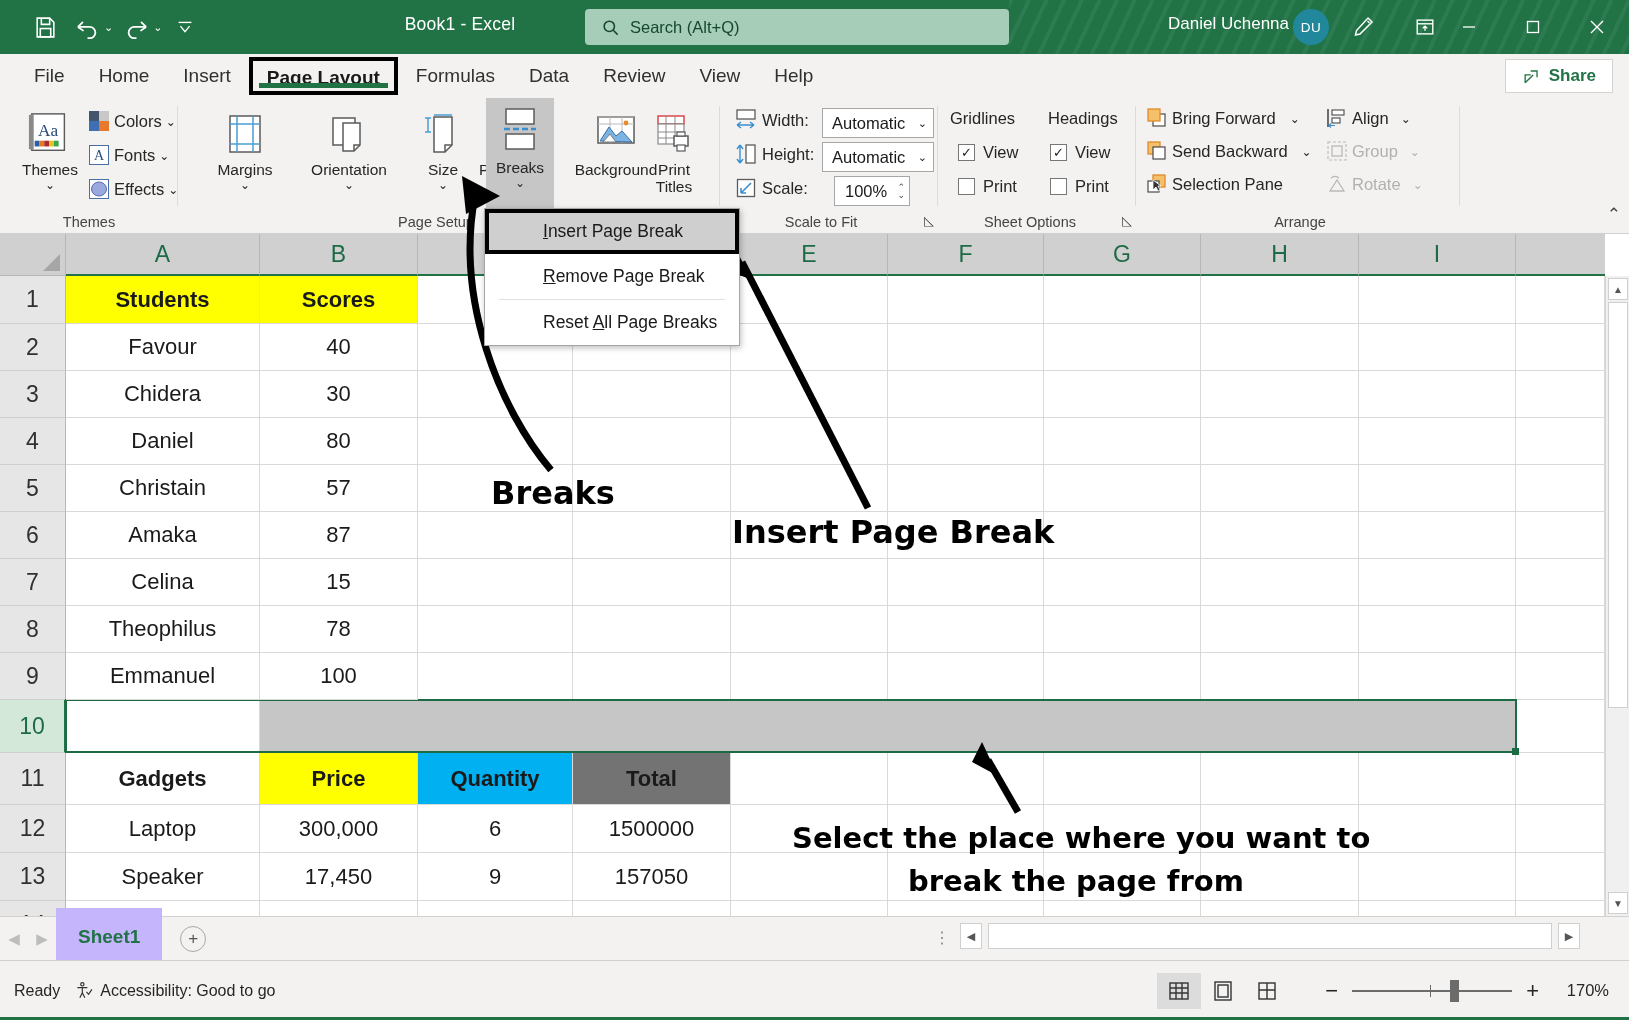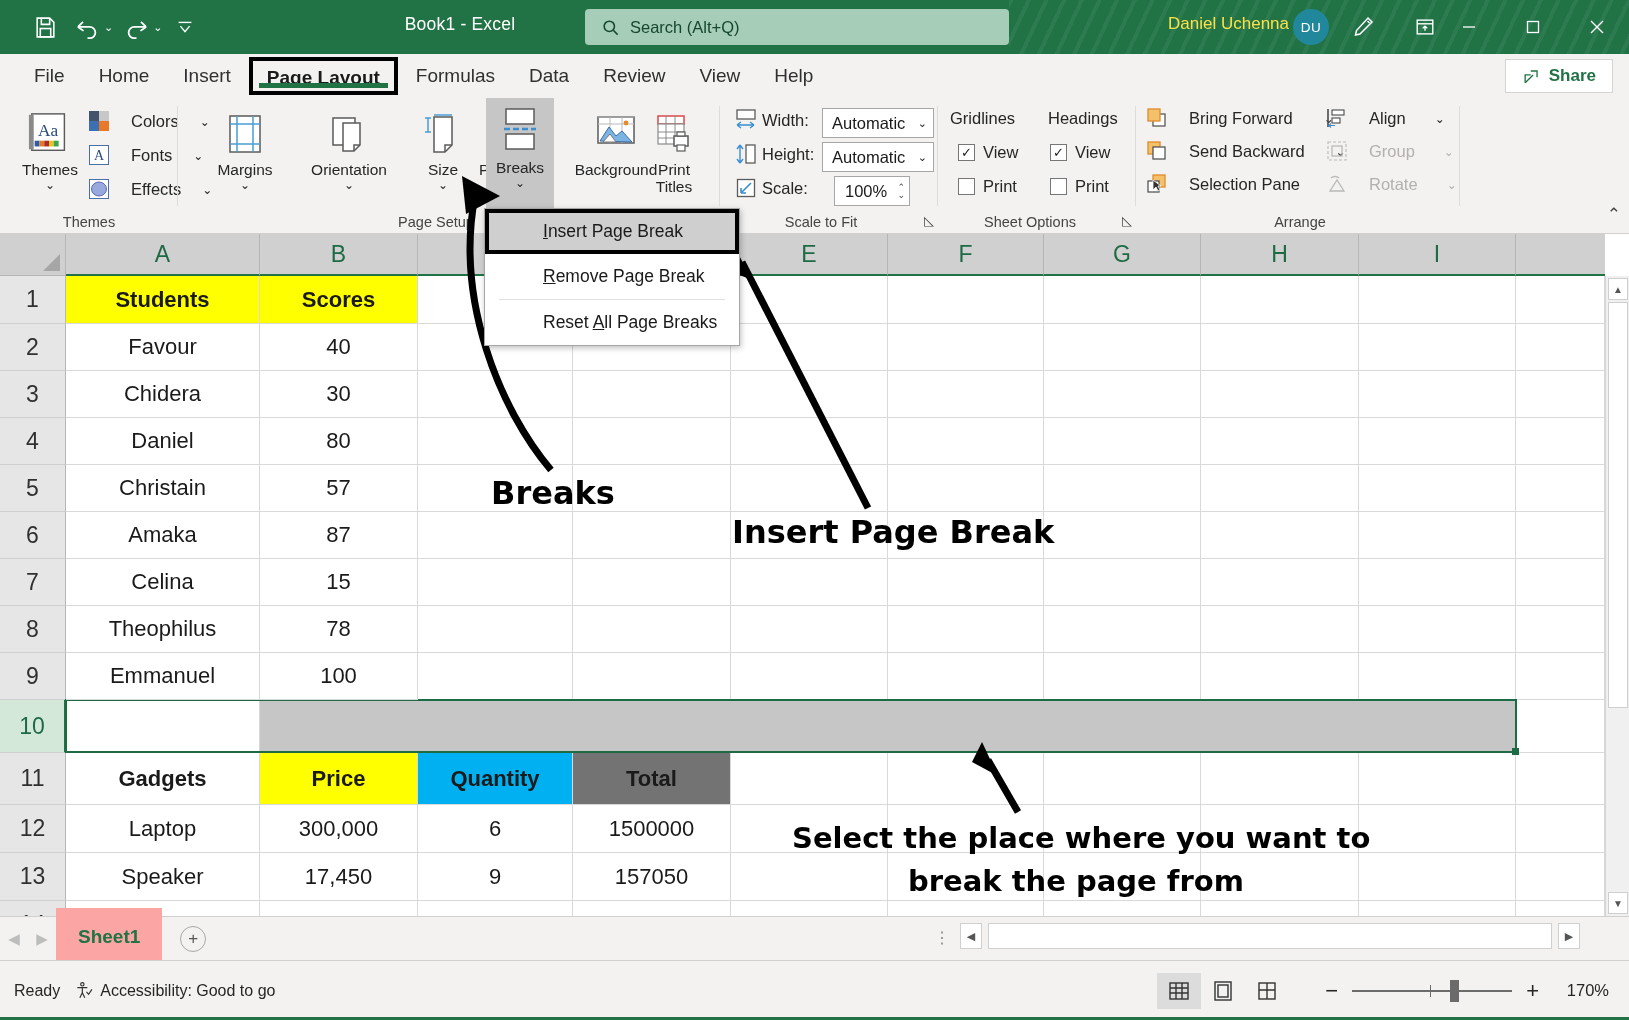--- a/index.html
+++ b/index.html
@@ -35,21 +35,21 @@
     position: absolute; left: 330px; top: 14px; width: 260px; text-align: center;
     color: #fff; font-size: 17.5px; letter-spacing: .2px; z-index:2;
   }
   .searchbox {
     position: absolute; left: 585px; top: 9px; width: 424px; height: 36px;
     background: #a5cdb7; border-radius: 4px;
     display: flex; align-items: center; gap: 10px; padding-left: 16px;
     color: #17472e; font-size: 16.5px; cursor: text; z-index:2;
   }
   .tb-user {
-    position: absolute; right: 340px; top: 14px; color:#fde047; font-size:17px; z-index:2;
+    position: absolute; right: 340px; top: 14px; color:#ffffff; font-size:17px; z-index:2;
     white-space: nowrap;
   }
   .tb-avatar {
     position: absolute; right: 300px; top: 9px; width: 36px; height: 36px;
     border-radius: 50%; background: #21879b; color: #fff;
     display: flex; align-items: center; justify-content: center;
     font-size: 13.5px; letter-spacing: .4px; z-index:2; cursor:pointer;
   }
   .tb-icon {
     position: absolute; top: 9px; width: 36px; height: 36px; z-index:2; cursor:pointer;
@@ -102,21 +102,21 @@
   }
 
   .big-btn {
     position: absolute; display: flex; flex-direction: column; align-items: center;
     cursor: pointer; font-size: 15.5px; color: #262626; text-align:center; line-height:1.08;
   }
   .big-btn .ico { height: 56px; display:flex; align-items:center; justify-content:center; }
   .chev { font-size: 12px; line-height: 10px; margin-top: 1px; }
 
   .sm-btn {
-    position: absolute; display: flex; align-items: center; gap: 21px;
+    position: absolute; display: flex; align-items: center; gap: 4px;
     font-size: 16.5px; color: #262626; cursor: pointer; white-space: nowrap;
   }
   .sm-btn.dis { color: #b3b0ad; cursor: default; }
 
   .lbl { position: absolute; font-size: 16.5px; color:#262626; white-space: nowrap; }
   .combo {
     position: absolute; height: 30px; background:#fff; border:1px solid #a6a6a6;
     display:flex; align-items:center; justify-content:space-between;
     padding: 0 6px 0 9px; font-size: 16.5px; color:#1a1a1a; cursor:pointer;
   }
@@ -204,21 +204,21 @@
 
   
   .sheetbar {
     position: absolute; left: 0; top: 916px; width: 1629px; height: 44px;
     background: #f3f2f1; border-top: 1px solid #d2d0ce;
     display: flex; align-items: center;
   }
   .navarrow { width: 28px; text-align:center; color:#bdbdbd; font-size:15px; cursor:pointer; }
   .sheet-tab {
     height: 61px; padding: 0 22px; display:flex; align-items:center;
-    background:#fca5a5; border-bottom: 3px solid #217346;
+    background:#c4b5fd; border-bottom: 3px solid #217346;
     font-size: 19px; font-weight: bold; color: #217346; cursor: pointer;
   }
   .addsheet {
     width: 26px; height: 26px; margin-left: 18px; border-radius:50%;
     border: 1px solid #a9a9a9; color:#555; display:flex; align-items:center;
     justify-content:center; font-size:17px; cursor:pointer;
   }
   .hscroll-zone { position:absolute; left:960px; top:920px; width:620px; height:32px; display:flex; align-items:center; }
   .hs-left, .hs-right {
     width:22px; height:26px; background:#fff; border:1px solid #cfcfcf;

